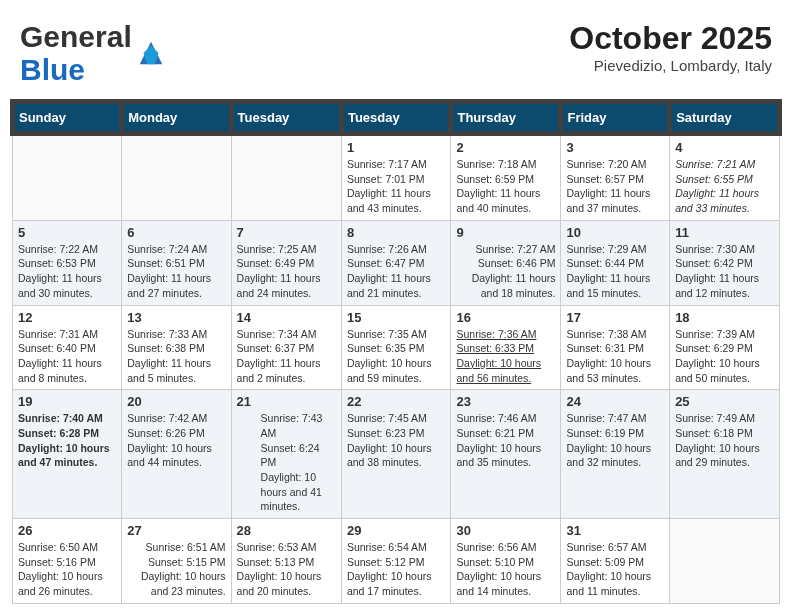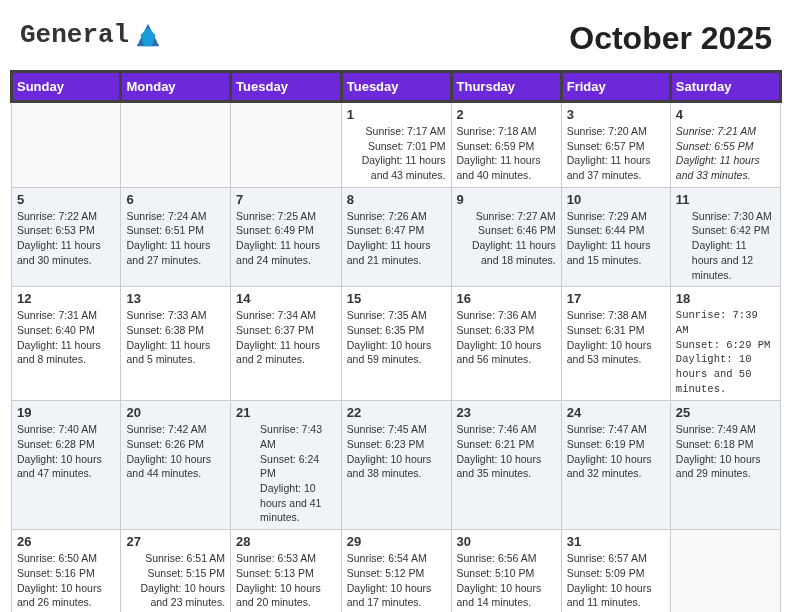--- a/index.html
+++ b/index.html
@@ -14,25 +14,24 @@
       display: flex;
       justify-content: space-between;
       align-items: flex-start;
       padding: 10px 10px 5px 10px;
     }
     .logo {
       display: flex;
       align-items: center;
     }
     .logo-text {
-      font-size: 26px;
+      font-size: 30px;
       font-weight: bold;
       color: #333;
       line-height: 1.1;
-      font-family: Liberation Mono, monospace;
     }
     .logo-general { display: block; }
     .logo-blue { color: #1a6bbf; display: block; }
     .logo-icon {
       width: 30px;
       height: 30px;
       margin-left: 4px;
     }
     .title-block {
       text-align: right;
@@ -46,27 +45,27 @@
       font-size: 15px;
       color: #444;
     }
     .calendar {
       width: 100%;
       border-collapse: collapse;
       border: 1px solid #ccc;
       margin: 8px 0;
     }
     .calendar th {
-      background-color: #6d28d9;
+      background-color: #0c4a6e;
       color: #fff;
       font-size: 13px;
       font-weight: bold;
       padding: 6px 4px;
       text-align: left;
-      border: 3px solid #404040;
+      border: 5px solid #404040;
       margin-left: 20px;
     }
     .calendar td {
       border: 1px solid #ccc;
       vertical-align: top;
       padding: 4px 5px;
       width: 113px;
       min-height: 80px;
       background: #fff;
       font-size: 11px;
@@ -90,28 +89,30 @@
       background: #f0f4f8;
     }
   </style>
 </head>
 <body>
 
 <div class="header">
   <div class="logo">
     <div>
       <span class="logo-text logo-general">General</span>
+      <span class="logo-text logo-blue">Blue</span>
     </div>
     <svg class="logo-icon" viewBox="0 0 40 40">
       <polygon points="5,35 20,5 35,35" fill="#2a6db5"></polygon>
       <polygon points="15,35 25,35 30,20 20,10 10,20" fill="#1a9cd8"></polygon>
     </svg>
   </div>
   <div class="title-block">
     <div class="month-year">October 2025</div>
+    <div class="location">Pievedizio, Lombardy, Italy</div>
   </div>
 </div>
 
 <table class="calendar">
   <thead>
     <tr>
     <th>Sunday</th>
         <th>Monday</th>
         <th>Tuesday</th>
         <th>Tuesday</th>
@@ -120,21 +121,21 @@
         <th>Saturday</th>
       </tr>
   </thead>
   <tbody id="calendar-body">
   <tr>
         <td class="empty"></td>
         <td class="empty"></td>
         <td class="empty"></td>
         <td>
           <span class="day-num">1</span>
-          <div class="day-info" style="white-space: pre-line; text-align: right;">Sunrise: 7:17 AM
+          <div class="day-info" style="white-space: pre-line;">Sunrise: 7:17 AM
 Sunset: 7:01 PM
 Daylight: 11 hours and 43 minutes.</div>
         </td>
         <td>
           <span class="day-num">2</span>
           <div class="day-info" style="white-space: pre-line;">Sunrise: 7:18 AM
 Sunset: 6:59 PM
 Daylight: 11 hours and 40 minutes.</div>
         </td>
         <td>
@@ -182,21 +183,21 @@
 Daylight: 11 hours and 18 minutes.</div>
         </td>
         <td>
           <span class="day-num">10</span>
           <div class="day-info" style="white-space: pre-line;">Sunrise: 7:29 AM
 Sunset: 6:44 PM
 Daylight: 11 hours and 15 minutes.</div>
         </td>
         <td>
           <span class="day-num">11</span>
-          <div class="day-info" style="white-space: pre-line; margin-left: 16px;">Sunrise: 7:30 AM
+          <div class="day-info" style="white-space: pre-line;">Sunrise: 7:30 AM
 Sunset: 6:42 PM
 Daylight: 11 hours and 12 minutes.</div>
         </td>
       </tr>
       <tr>
         <td>
           <span class="day-num">12</span>
           <div class="day-info" style="white-space: pre-line;">Sunrise: 7:31 AM
 Sunset: 6:40 PM
 Daylight: 11 hours and 8 minutes.</div>
@@ -214,41 +215,41 @@
 Daylight: 11 hours and 2 minutes.</div>
         </td>
         <td>
           <span class="day-num">15</span>
           <div class="day-info" style="white-space: pre-line;">Sunrise: 7:35 AM
 Sunset: 6:35 PM
 Daylight: 10 hours and 59 minutes.</div>
         </td>
         <td>
           <span class="day-num">16</span>
-          <div class="day-info" style="white-space: pre-line;">Sunrise: 7:36 AM
+          <div class="day-info" style="white-space: pre-line; text-decoration: underline;">Sunrise: 7:36 AM
 Sunset: 6:33 PM
 Daylight: 10 hours and 56 minutes.</div>
         </td>
         <td>
           <span class="day-num">17</span>
           <div class="day-info" style="white-space: pre-line;">Sunrise: 7:38 AM
 Sunset: 6:31 PM
 Daylight: 10 hours and 53 minutes.</div>
         </td>
         <td>
           <span class="day-num">18</span>
-          <div class="day-info" style="white-space: pre-line; font-family: Liberation Mono, monospace;">Sunrise: 7:39 AM
+          <div class="day-info" style="white-space: pre-line;">Sunrise: 7:39 AM
 Sunset: 6:29 PM
 Daylight: 10 hours and 50 minutes.</div>
         </td>
       </tr>
       <tr class="row-alt">
         <td>
           <span class="day-num">19</span>
-          <div class="day-info" style="white-space: pre-line;">Sunrise: 7:40 AM
+          <div class="day-info" style="white-space: pre-line; font-weight: bold;">Sunrise: 7:40 AM
 Sunset: 6:28 PM
 Daylight: 10 hours and 47 minutes.</div>
         </td>
         <td>
           <span class="day-num">20</span>
           <div class="day-info" style="white-space: pre-line;">Sunrise: 7:42 AM
 Sunset: 6:26 PM
 Daylight: 10 hours and 44 minutes.</div>
         </td>
         <td>

